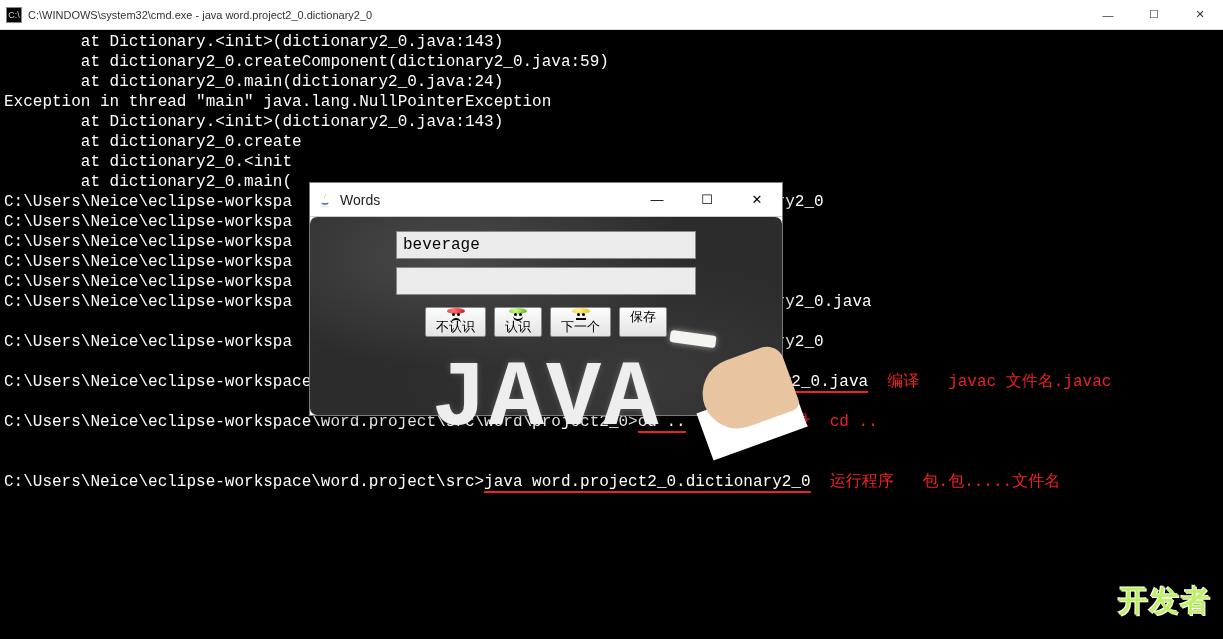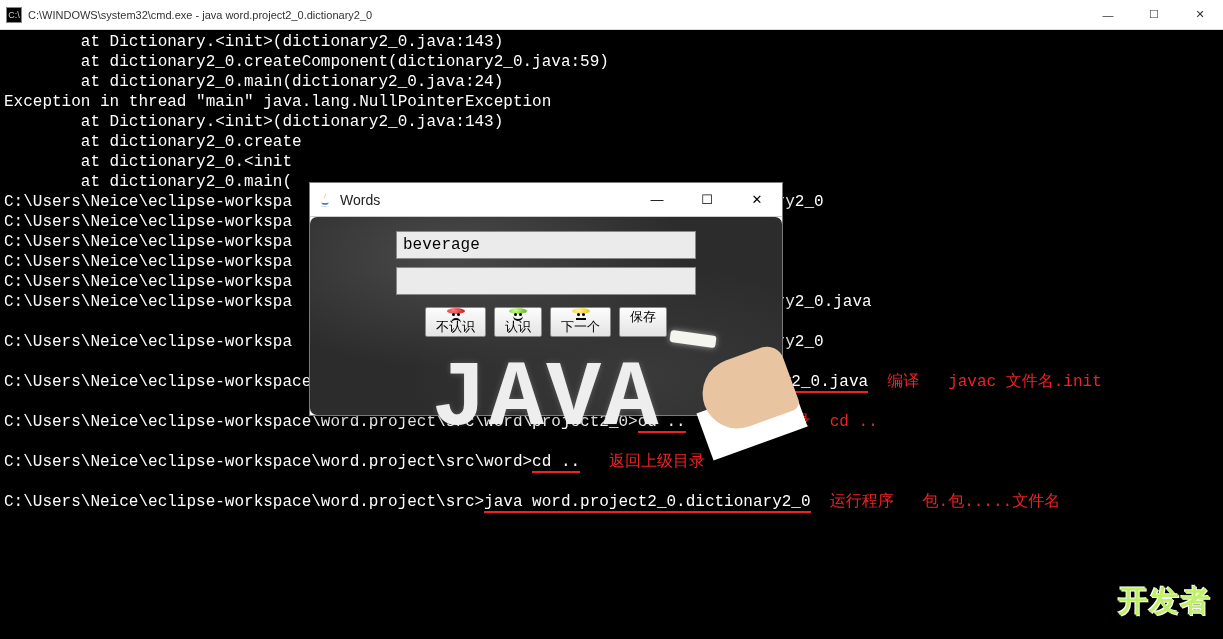--- a/index.html
+++ b/index.html
@@ -132,25 +132,24 @@
     <div class="cmd-line"></div>
     <div class="cmd-line">C:\Users\Neice\eclipse-workspa</div>
     <div class="cmd-line">C:\Users\Neice\eclipse-workspa</div>
     <div class="cmd-line">C:\Users\Neice\eclipse-workspa</div>
     <div class="cmd-line">C:\Users\Neice\eclipse-workspa</div>
     <div class="cmd-line"><span>C:\Users\Neice\eclipse-workspa</span><span style="display:inline-block;width:474px"></span><span>ary2_0.java</span></div>
     <div class="cmd-line">&nbsp;</div>
     <div class="cmd-line"><span>C:\Users\Neice\eclipse-workspa</span><span style="display:inline-block;width:474px"></span><span>ary2_0</span></div>
     <div class="cmd-line">&nbsp;</div>
 
-    <div class="cmd-line"><span>C:\Users\Neice\eclipse-workspace\word.project\src\word\project2_0&gt;</span><span class="ul">javac dictionary2_0.java</span>  <span class="red">编译</span>   <span class="red">javac 文件名.init</span></div>
+    <div class="cmd-line"><span>C:\Users\Neice\eclipse-workspace\word.project\src\word\project2_0&gt;</span><span class="ul">javac dictionary2_0.java</span>  <span class="red">编译</span>   <span class="red">javac 文件名.javac</span></div>
     <div class="cmd-line">&nbsp;</div>
     <div class="cmd-line"><span>C:\Users\Neice\eclipse-workspace\word.project\src\word\project2_0&gt;</span><span class="ul">cd ..</span>   <span class="red">返回上级目录</span>  <span class="red">cd ..</span></div>
     <div class="cmd-line">&nbsp;</div>
-    <div class="cmd-line"><span>C:\Users\Neice\eclipse-workspace\word.project\src\word&gt;</span><span class="ul">cd ..</span>   <span class="red">返回上级目录</span></div>
     <div class="cmd-line">&nbsp;</div>
     <div class="cmd-line"><span>C:\Users\Neice\eclipse-workspace\word.project\src&gt;</span><span class="ul">java word.project2_0.dictionary2_0</span>  <span class="red">运行程序</span>   <span class="red">包.包.....文件名</span></div>
 
     <div class="brand">开发者</div>
   </div>
 </div>
 
 <div class="java-dialog">
   <div class="java-tb">
     <span class="java-logo">

